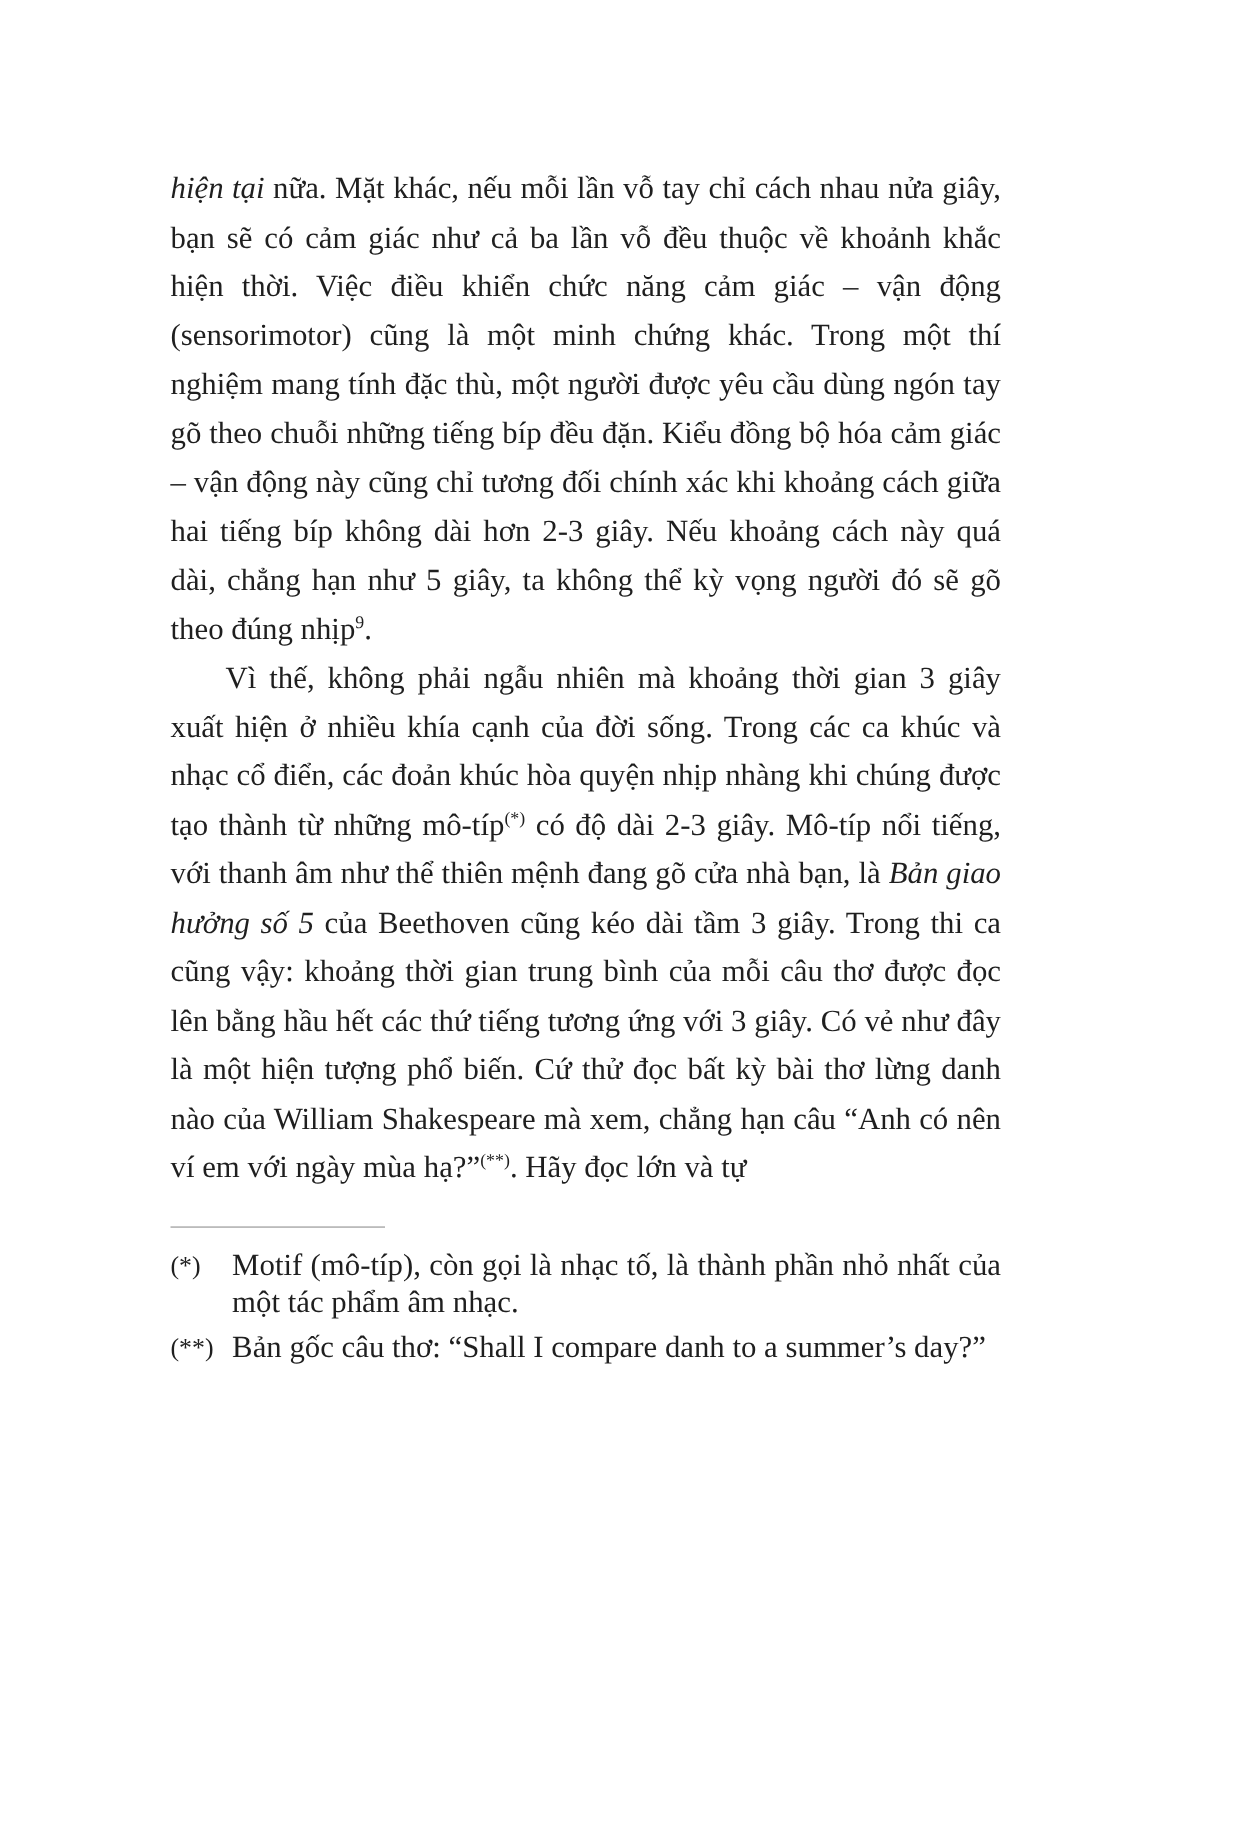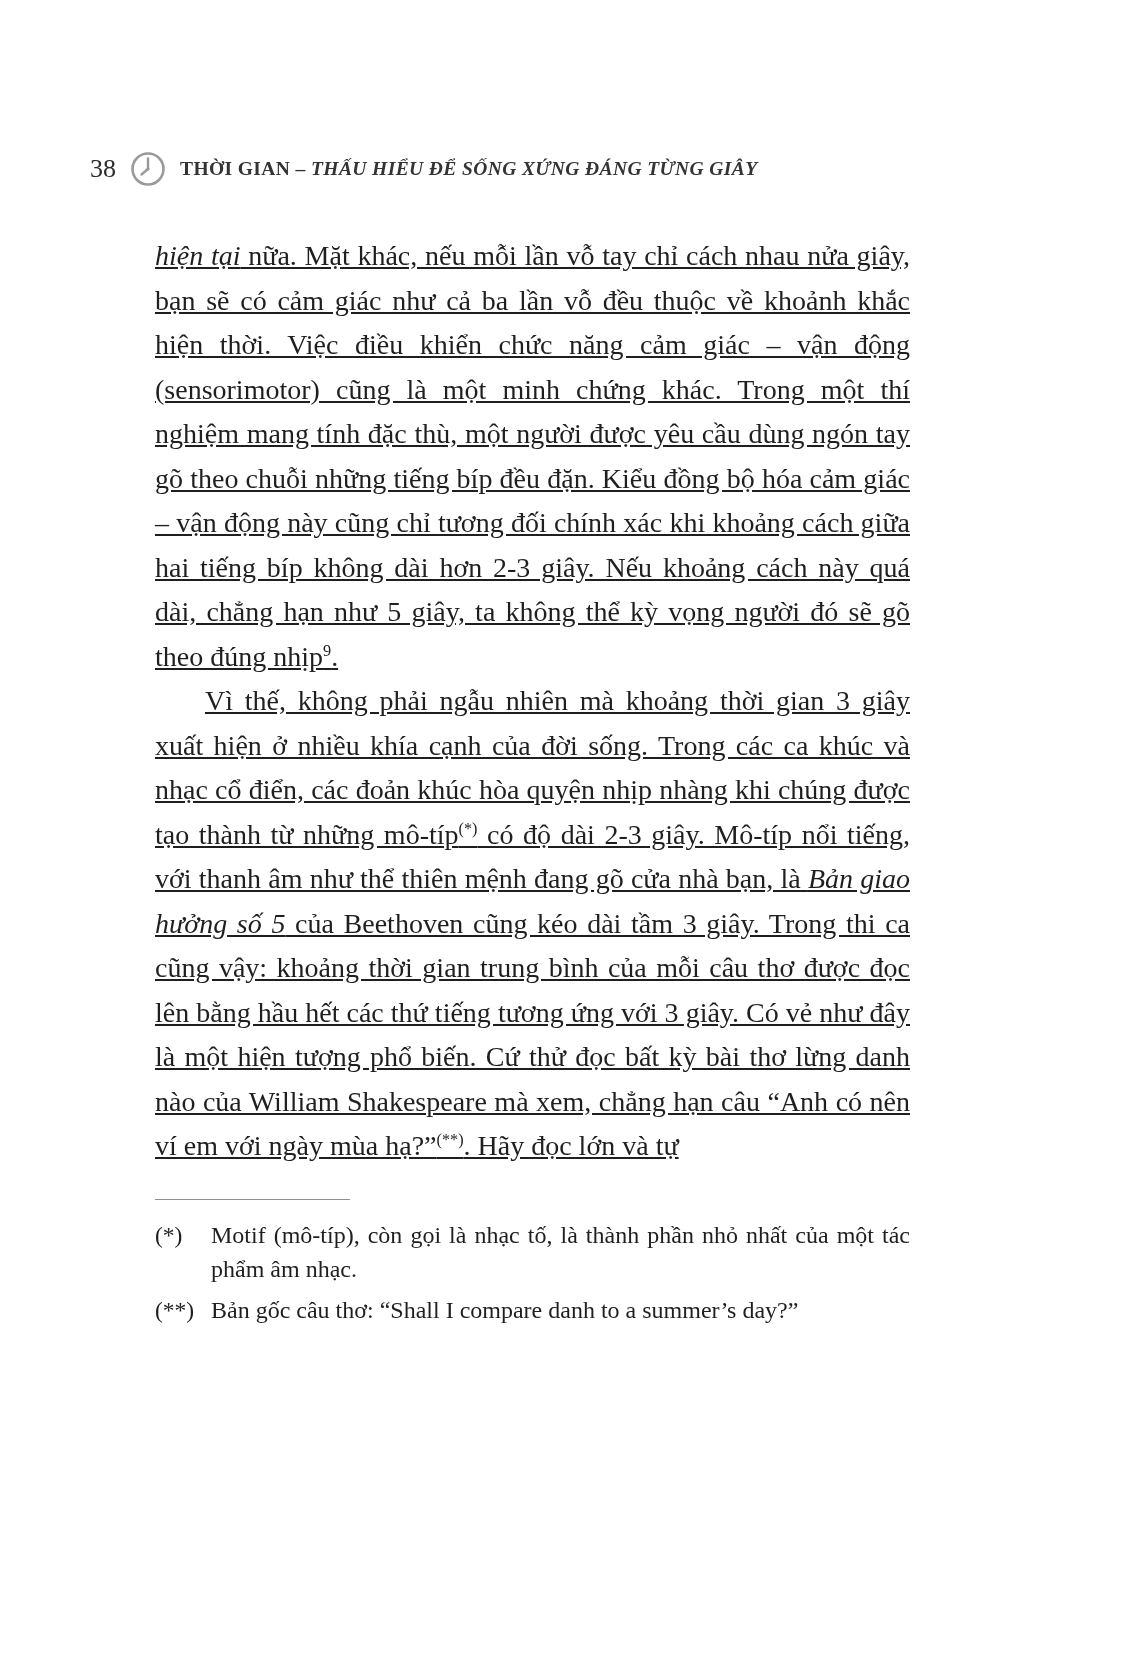--- a/index.html
+++ b/index.html
@@ -24,21 +24,21 @@
   .clock{display:inline-flex;align-items:center;}
   .htitle{
     font-size:19.5px;
     letter-spacing:.4px;
     color:#343434;
     font-weight:bold;
     white-space:nowrap;
   }
   .htitle em{font-style:italic;}
   
-  .body-text{width:755px;text-decoration:underline;}
+  .body-text{width:755px;}
   .para{
     margin:0;
     font-size:28px;
     line-height:44.5px;
     text-align:justify;
     text-justify:inter-word;
   }
   .para.indent{text-indent:50px;}
   .it{font-style:italic;}
   sup{font-size:.58em;line-height:0;}
@@ -49,41 +49,29 @@
     margin:30px 0 18px 0;
   }
   .footnotes{width:755px;}
   .fn{display:flex;margin:0 0 7px 0;}
   .fn-marker{
     flex:0 0 56px;
     font-size:23.5px;line-height:34px;
   }
   .fn-text{
     flex:1;
-    font-size:24px;line-height:34px;
+    font-size:28px;line-height:34px;
     text-align:justify;
   }
 </style>
 </head>
 <body>
 
 <div class="page">
 
-  <header class="running-head">
-    <span class="pagenum">38</span>
-    <span class="clock">
-      <svg width="38" height="38" viewBox="0 0 38 38" aria-hidden="true">
-        <circle cx="19" cy="19" r="15.5" fill="none" stroke="#9a9a9a" stroke-width="2.6"></circle>
-        <line x1="19" y1="19" x2="19" y2="8.5" stroke="#9a9a9a" stroke-width="2.4" stroke-linecap="round"></line>
-        <line x1="19" y1="19" x2="12.5" y2="24.5" stroke="#9a9a9a" stroke-width="2.4" stroke-linecap="round"></line>
-        <circle cx="19" cy="19" r="1.6" fill="#9a9a9a"></circle>
-      </svg>
-    </span>
-    <span class="htitle"><span>THỜI GIAN – </span><em>THẤU HIỂU ĐỂ SỐNG XỨNG ĐÁNG TỪNG GIÂY</em></span>
-  </header>
 
   <main class="body-text" id="body-text">
       <p class="para"><span class="it">hiện tại</span><span> nữa. Mặt khác, nếu mỗi lần vỗ tay chỉ cách nhau nửa giây, bạn sẽ có cảm giác như cả ba lần vỗ đều thuộc về khoảnh khắc hiện thời. Việc điều khiển chức năng cảm giác – vận động (sensorimotor) cũng là một minh chứng khác. Trong một thí nghiệm mang tính đặc thù, một người được yêu cầu dùng ngón tay gõ theo chuỗi những tiếng bíp đều đặn. Kiểu đồng bộ hóa cảm giác – vận động này cũng chỉ tương đối chính xác khi khoảng cách giữa hai tiếng bíp không dài hơn 2-3 giây. Nếu khoảng cách này quá dài, chẳng hạn như 5 giây, ta không thể kỳ vọng người đó sẽ gõ theo đúng nhịp</span><sup>9</sup><span>.</span></p>
       <p class="para indent"><span>Vì thế, không phải ngẫu nhiên mà khoảng thời gian 3 giây xuất hiện ở nhiều khía cạnh của đời sống. Trong các ca khúc và nhạc cổ điển, các đoản khúc hòa quyện nhịp nhàng khi chúng được tạo thành từ những mô-típ</span><sup>(*)</sup><span> có độ dài 2-3 giây. Mô-típ nổi tiếng, với thanh âm như thể thiên mệnh đang gõ cửa nhà bạn, là </span><span class="it">Bản giao hưởng số 5</span><span> của Beethoven cũng kéo dài tầm 3 giây. Trong thi ca cũng vậy: khoảng thời gian trung bình của mỗi câu thơ được đọc lên bằng hầu hết các thứ tiếng tương ứng với 3 giây. Có vẻ như đây là một hiện tượng phổ biến. Cứ thử đọc bất kỳ bài thơ lừng danh nào của William Shakespeare mà xem, chẳng hạn câu “Anh có nên ví em với ngày mùa hạ?”</span><sup>(**)</sup><span>. Hãy đọc lớn và tự</span></p>
     </main>
 
   <hr class="fn-sep">
 
   <section class="footnotes" id="footnotes">
       <div class="fn">

